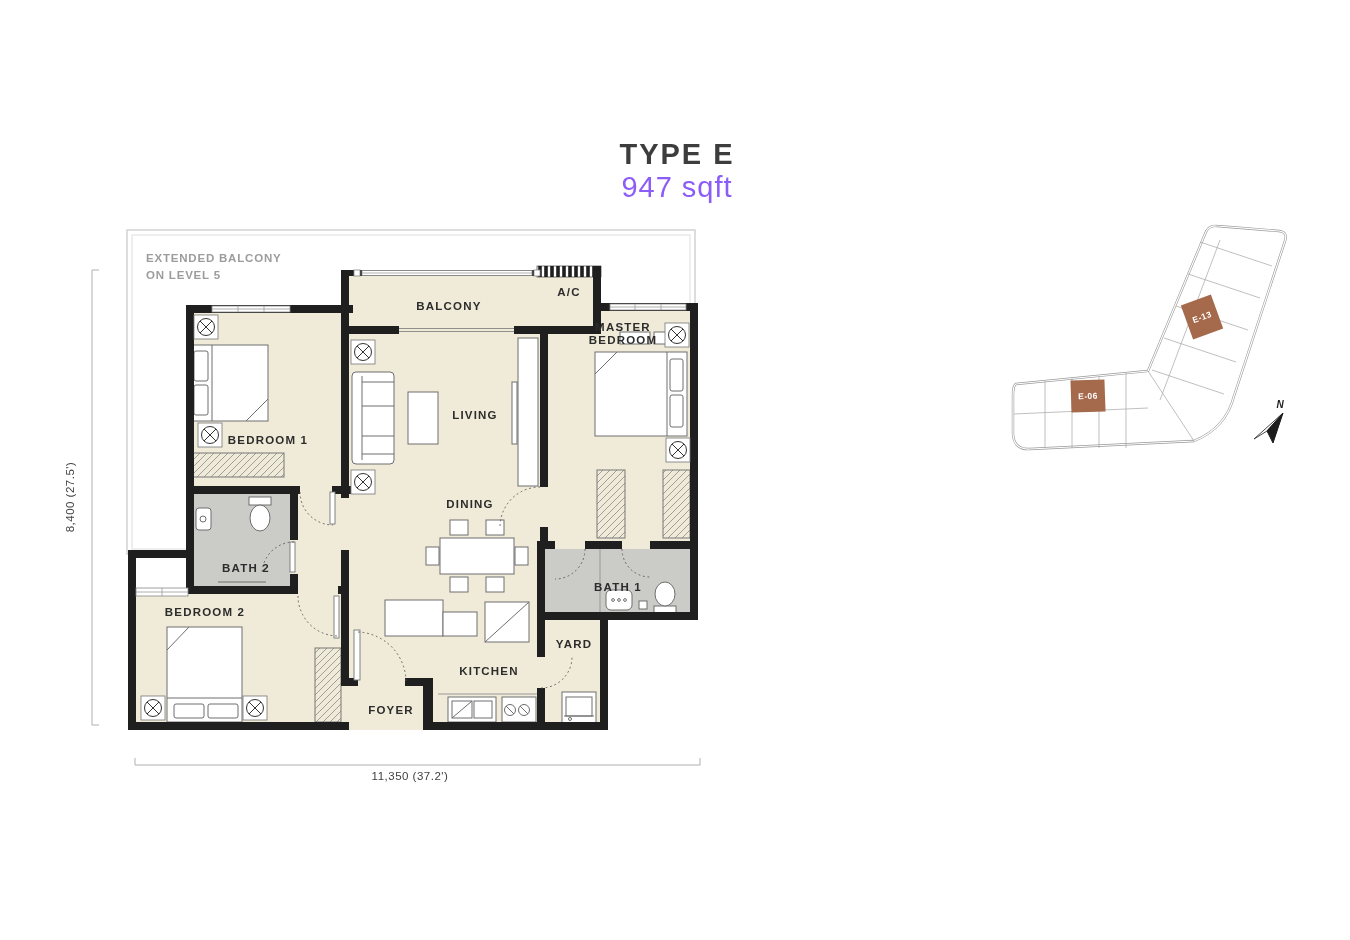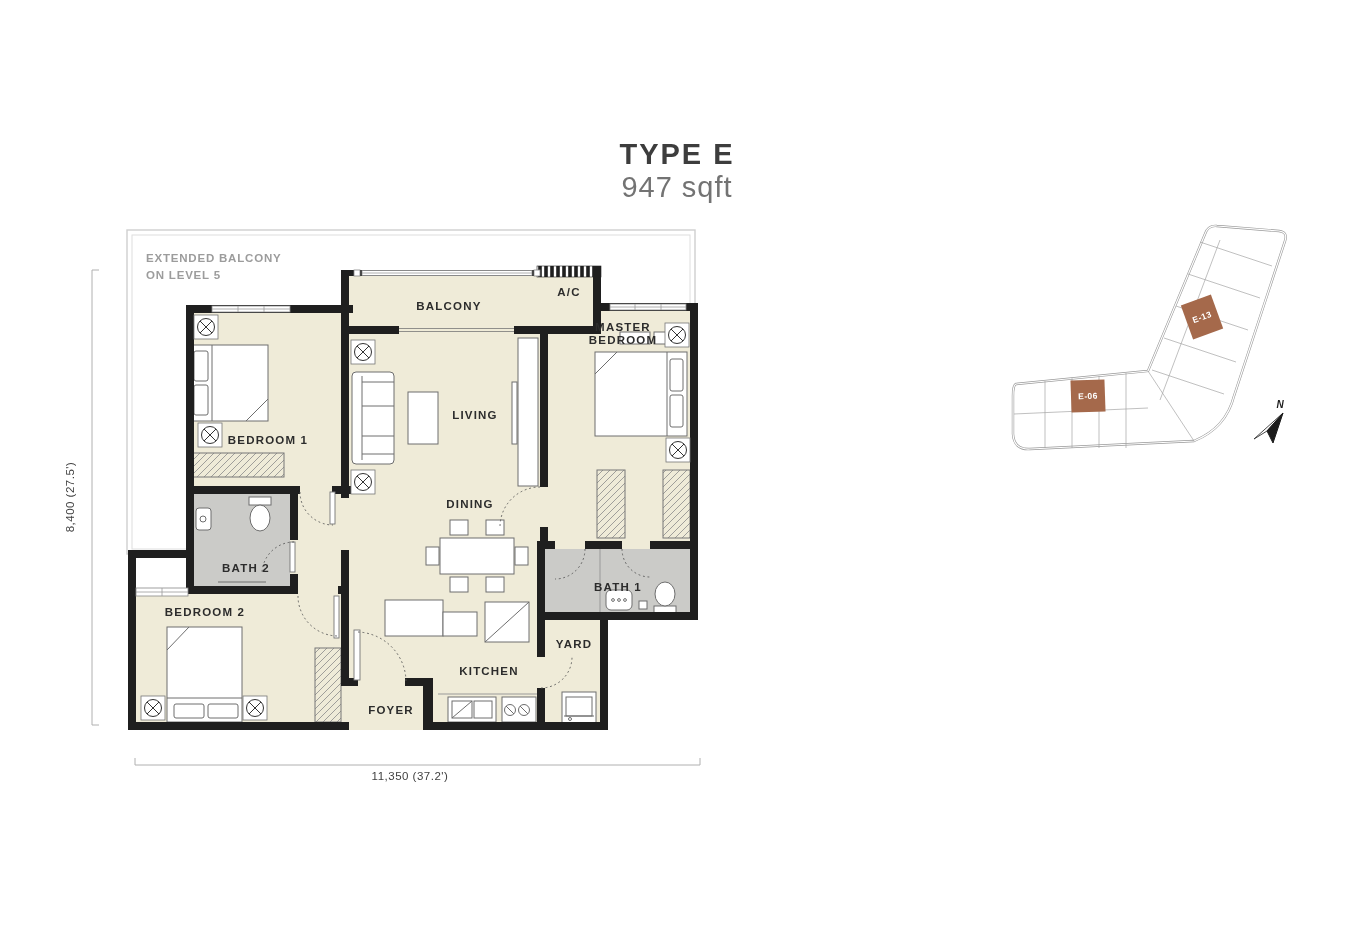--- a/index.html
+++ b/index.html
@@ -1,20 +1,20 @@
 <!DOCTYPE html>
 <html><head>
 <meta charset="utf-8">
 <style>
   html,body{margin:0;padding:0;background:#ffffff;}
   #stage{position:relative;width:1350px;height:940px;background:#ffffff;overflow:hidden;
          font-family:"Liberation Sans", sans-serif;}
   .title-block{position:absolute;left:517px;top:138px;width:320px;text-align:center;}
   .title-type{font-size:29px;font-weight:bold;letter-spacing:2px;color:#3d3d3d;line-height:32px;}
-  .title-area{font-size:29px;font-weight:400;letter-spacing:1px;color:#737373;line-height:34px;text-align:center;}
+  .title-area{font-size:29px;font-weight:400;letter-spacing:1px;color:#8b5cf6;line-height:34px;text-align:center;}
   svg text{font-family:"Liberation Sans", sans-serif;}
   .room-label{font-size:11.5px;font-weight:bold;letter-spacing:1.2px;fill:#2c2c2c;text-anchor:middle;}
   .note-label{font-size:11.5px;font-weight:bold;letter-spacing:0.8px;fill:#9c9c9c;}
   .dim-label{font-size:11.5px;font-weight:500;letter-spacing:0.5px;fill:#3f3f3f;text-anchor:middle;}
   .unit-label{font-size:8.5px;font-weight:bold;letter-spacing:0.4px;fill:#ffffff;text-anchor:middle;}
   .north-label{font-size:10px;font-weight:bold;font-style:italic;fill:#1c1c1c;text-anchor:middle;}
 </style>
 </head>
 <body>
 

